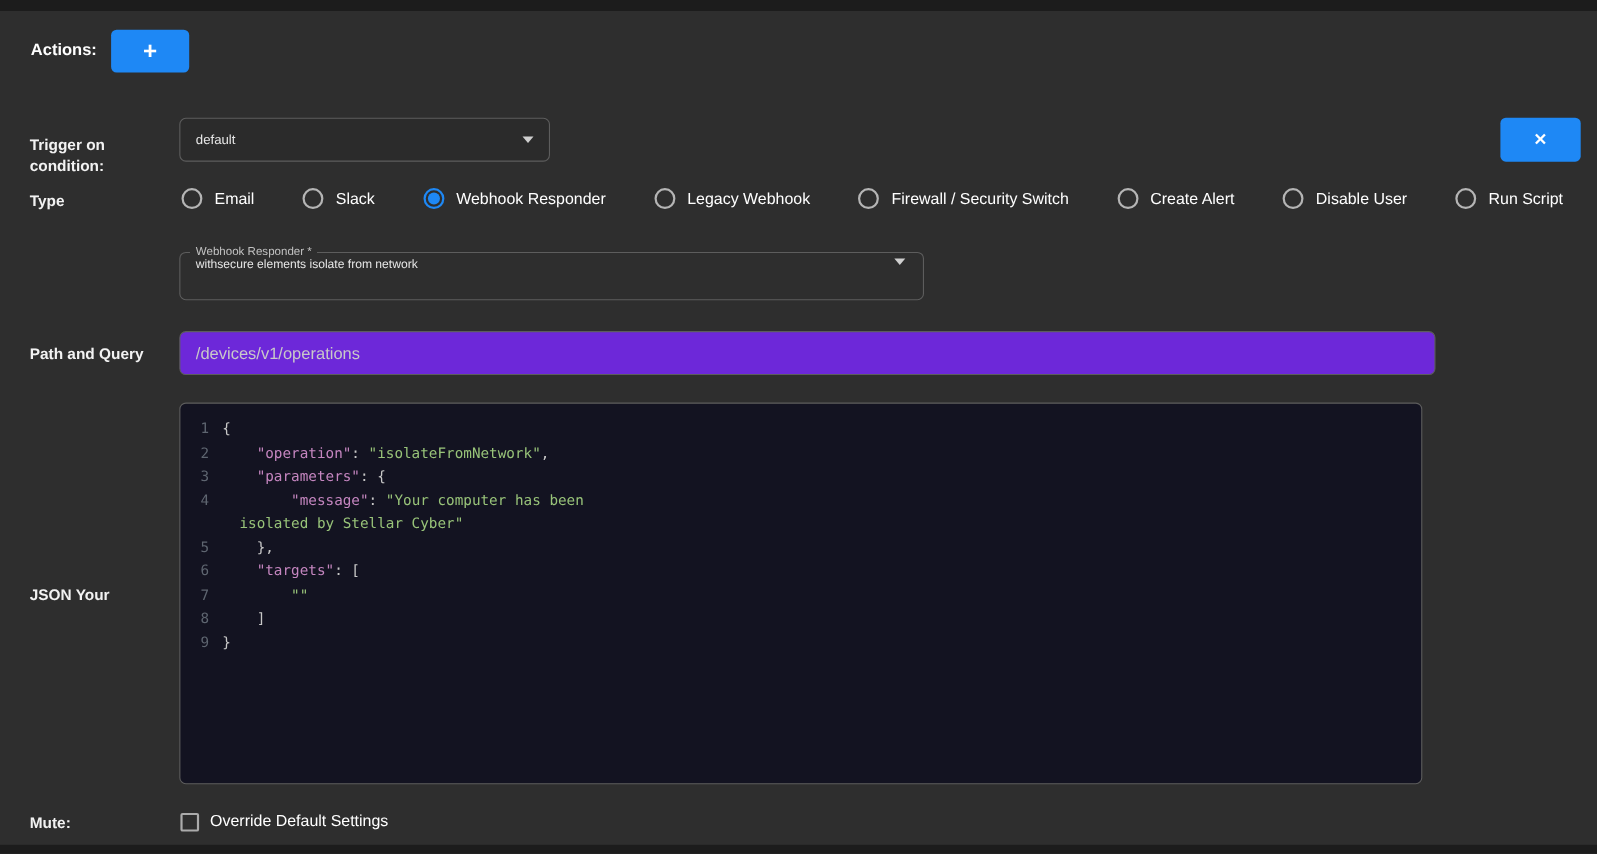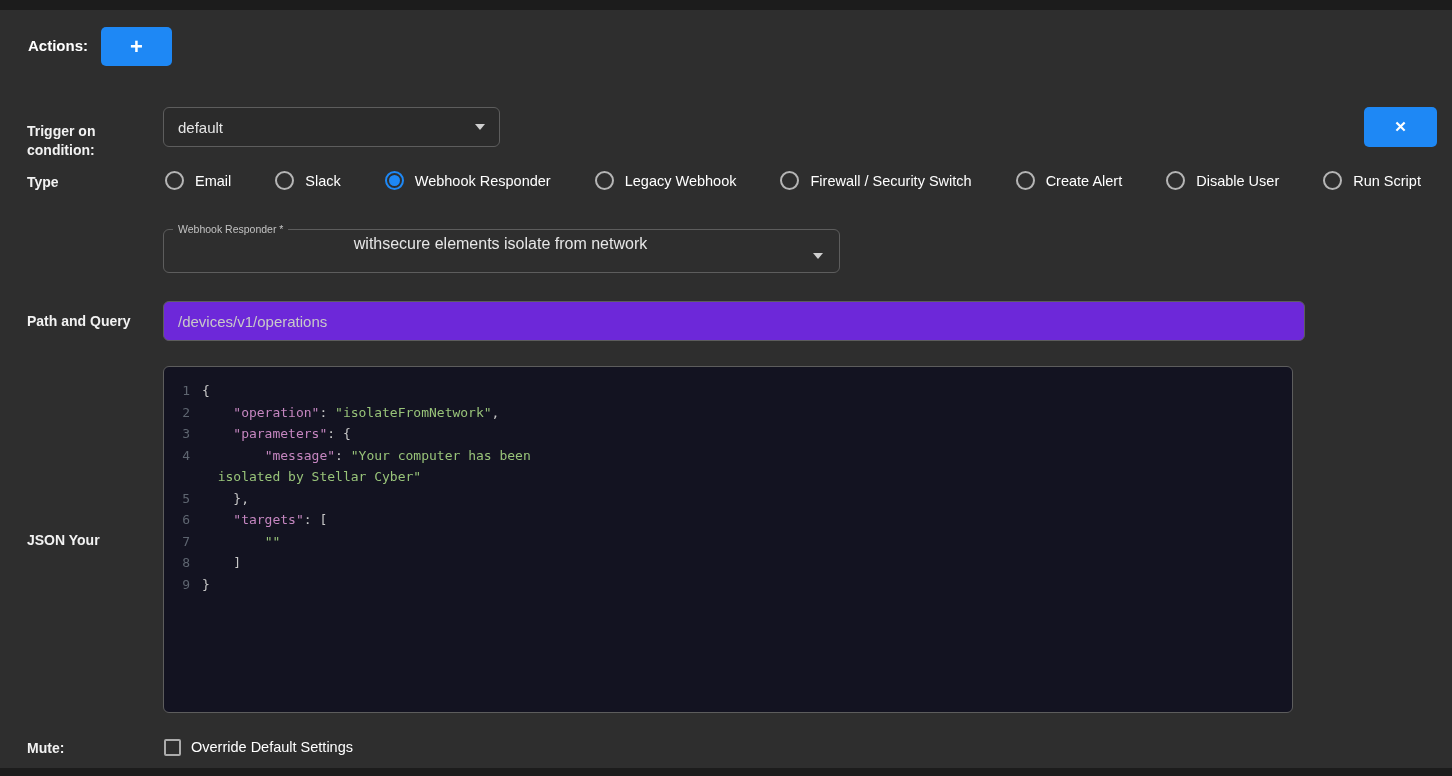--- a/index.html
+++ b/index.html
@@ -36,21 +36,21 @@
 
   .trigger-label { left: 27px; top: 109px; width: 100px; line-height: 19px; margin-top: 13px; }
 
   .select {
     position: absolute;
     background: #2b2b2b;
     border: 1px solid #5d5d5d;
     border-radius: 6px;
     display: flex; align-items: center;
     padding: 0 14px;
-    font-size: 15px; color: #e6e6e6;
+    font-size: 12px; color: #e6e6e6;
     cursor: pointer;
   }
   .select-trigger { left: 163px; top: 107px; width: 337px; height: 40px; }
   .chev {
     margin-left: auto;
     width: 0; height: 0;
     border-left: 5px solid transparent;
     border-right: 5px solid transparent;
     border-top: 6px solid #cfcfcf;
     flex: none;
@@ -76,25 +76,24 @@
   .webhook-fieldset {
     position: absolute; left: 163px; top: 223px; width: 677px; height: 50px;
     border: 1px solid #5d5d5d; border-radius: 6px;
     margin: 0; padding: 0 0 0 0;
   }
   .webhook-fieldset legend {
     margin-left: 9px; padding: 0 5px;
     font-size: 10.5px; color: #c2c2c2;
   }
   .webhook-value {
-    display: flex; align-items: center;
+    display: flex; align-items: flex-start;
     padding: 0 16px 0 14px; height: 28px;
-    font-size: 16px; color: #e6e6e6;
+    font-size: 11px; color: #e6e6e6;
     cursor: pointer;
-    flex-direction: column;
   }
 
   .path-label { left: 27px; top: 313px; }
   .text-input {
     position: absolute;
     background: #6d28d9;
     border: 1px solid #5d5d5d; border-radius: 6px;
     color: #c9c9c9; font-size: 15px;
     padding: 0 14px;
     font-family: "Liberation Sans", sans-serif;

